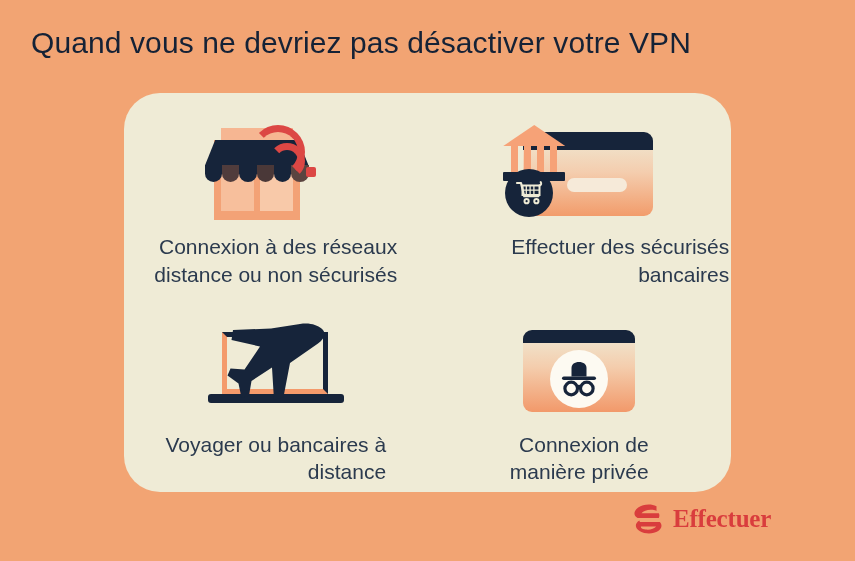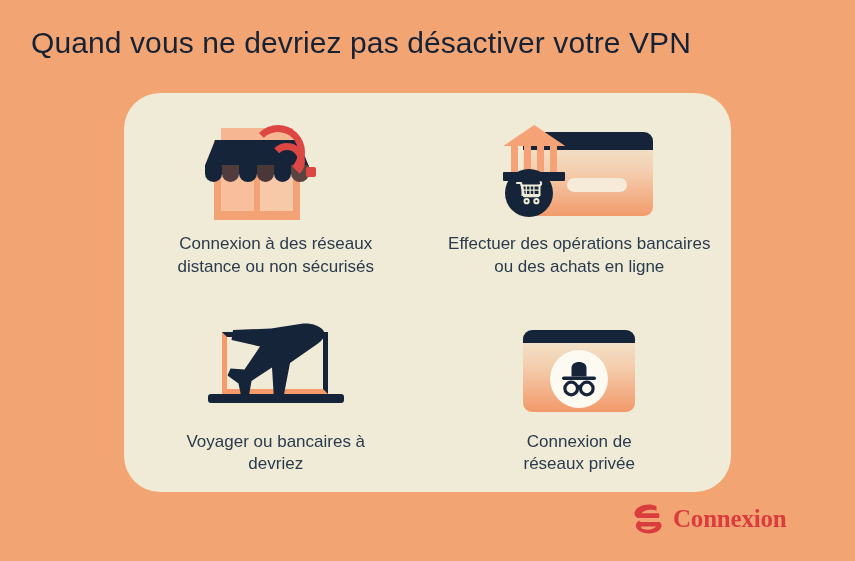--- a/index.html
+++ b/index.html
@@ -60,22 +60,22 @@
   .cell.r2 { padding-top: 26px; }
   .icon-wrap {
     height: 104px;
     display: flex;
     align-items: center;
     justify-content: center;
     position: relative;
   }
   .cell-label {
     margin-top: 8px;
-    text-align: center;
-    font-size: 17px;
+    text-align: right;
+    font-size: 21px;
     line-height: 1.33;
     color: #2b3a4e;
     max-width: 290px;
   }
   .cell.c1 .cell-label { max-width: 250px; }
   .cell.c2 .cell-label { max-width: 300px; }
 
   
   .shop-icon { position: relative; width: 150px; height: 100px; }
   .shop-body {
@@ -311,38 +311,37 @@
                 <circle cx="12.6" cy="22.2" r="2.1" fill="none" stroke="#efebd6" stroke-width="2"></circle>
                 <circle cx="22.4" cy="22.2" r="2.1" fill="none" stroke="#efebd6" stroke-width="2"></circle>
               </svg>
             </div>
             <svg class="cursor" width="46" height="52" viewBox="0 0 46 52">
               <path d="M2 2 L44 22 L22 27 L13 50 Z" fill="#16243a"></path>
             </svg>
           </div>
         </div>
         <div class="cell-label">
-          <div>Effectuer des opérations bancaires</div>
-          <div>ou des achats en ligne</div>
+          <div>Effectuer des sécurisés bancaires</div>
         </div>
       </div>
 
       <div class="cell r2 c1">
         <div class="icon-wrap">
           <div class="travel-icon">
             <div class="laptop-screen"></div>
             <div class="laptop-base"></div>
             <svg class="plane" viewBox="0 0 108 82">
               <path d="M95.5 8.5 C100.5 12.5 99 18.5 92 23.5 L64 43 L57.5 77 L48 80 L46 47.5 L25.5 61 L23 75.5 L15.5 78 L12.5 63.5 L1.5 55.5 L4.5 48.5 L18.5 49.5 L34 26.5 L5.5 20 L7 10 L45 8.5 L74 4 C84 2.5 91 5 95.5 8.5 Z" fill="#16243a"></path>
             </svg>
           </div>
         </div>
         <div class="cell-label">
           <div>Voyager ou bancaires à</div>
-          <div>devriez</div>
+          <div>distance</div>
         </div>
       </div>
 
       <div class="cell r2 c2">
         <div class="icon-wrap">
           <div class="incog-icon">
             <div class="browser"></div>
             <div class="browser-bar"></div>
             <div class="incog-circle">
               <svg width="46" height="40" viewBox="0 0 46 40">
@@ -350,28 +349,28 @@
                 <rect x="6" y="17.5" width="34" height="3.6" rx="1.8" fill="#16243a"></rect>
                 <circle cx="15.2" cy="29.5" r="6.3" fill="none" stroke="#16243a" stroke-width="3.2"></circle>
                 <circle cx="30.8" cy="29.5" r="6.3" fill="none" stroke="#16243a" stroke-width="3.2"></circle>
                 <path d="M21.3 27.8 q1.7 -1.6 3.4 0" fill="none" stroke="#16243a" stroke-width="2.6"></path>
               </svg>
             </div>
           </div>
         </div>
         <div class="cell-label">
           <div>Connexion de</div>
-          <div>réseaux privée</div>
+          <div>manière privée</div>
         </div>
       </div>
 
     </div>
   </div>
 
   <div class="logo">
     <svg class="logo-mark" viewBox="0 0 34 32">
       <path d="M25.5 3.2 C20 0.6 12 1.2 7.2 4.6 C2.4 8 2.2 12.8 6.6 15 L27.8 15 C28.6 13.3 28.6 11.6 27.8 10.2 L10.5 10.2 C12.6 7.6 17.2 6.2 21.6 6.8 C23.4 7 24.8 7.5 25.5 8.1 Z" fill="#d93d3d"></path>
       <path d="M8.5 17.6 C3.4 20.3 3.8 25.3 9 28.3 C14.3 31.3 22.4 31.2 27.2 28 C31 25.4 31.5 21.6 28.8 19 L8.1 19 C7.2 20.6 7.2 22.2 8 23.6 L25.2 23.6 C23.2 26 18.8 27.2 14.6 26.6 C12.6 26.3 11 25.7 10.2 25 Z" fill="#d93d3d"></path>
     </svg>
-    <div class="logo-text">Connexion</div>
+    <div class="logo-text">Effectuer</div>
   </div>
 
 </div>
 
 </body></html>

